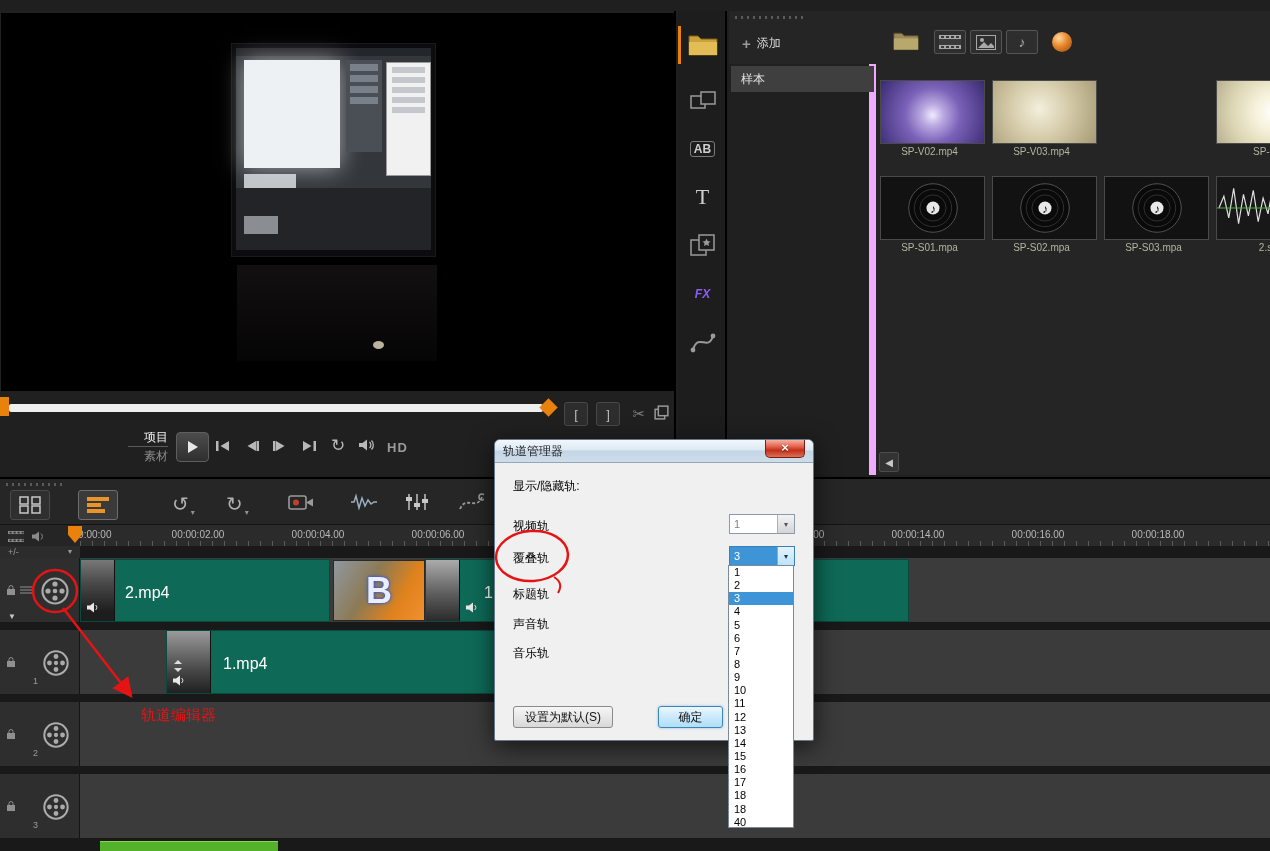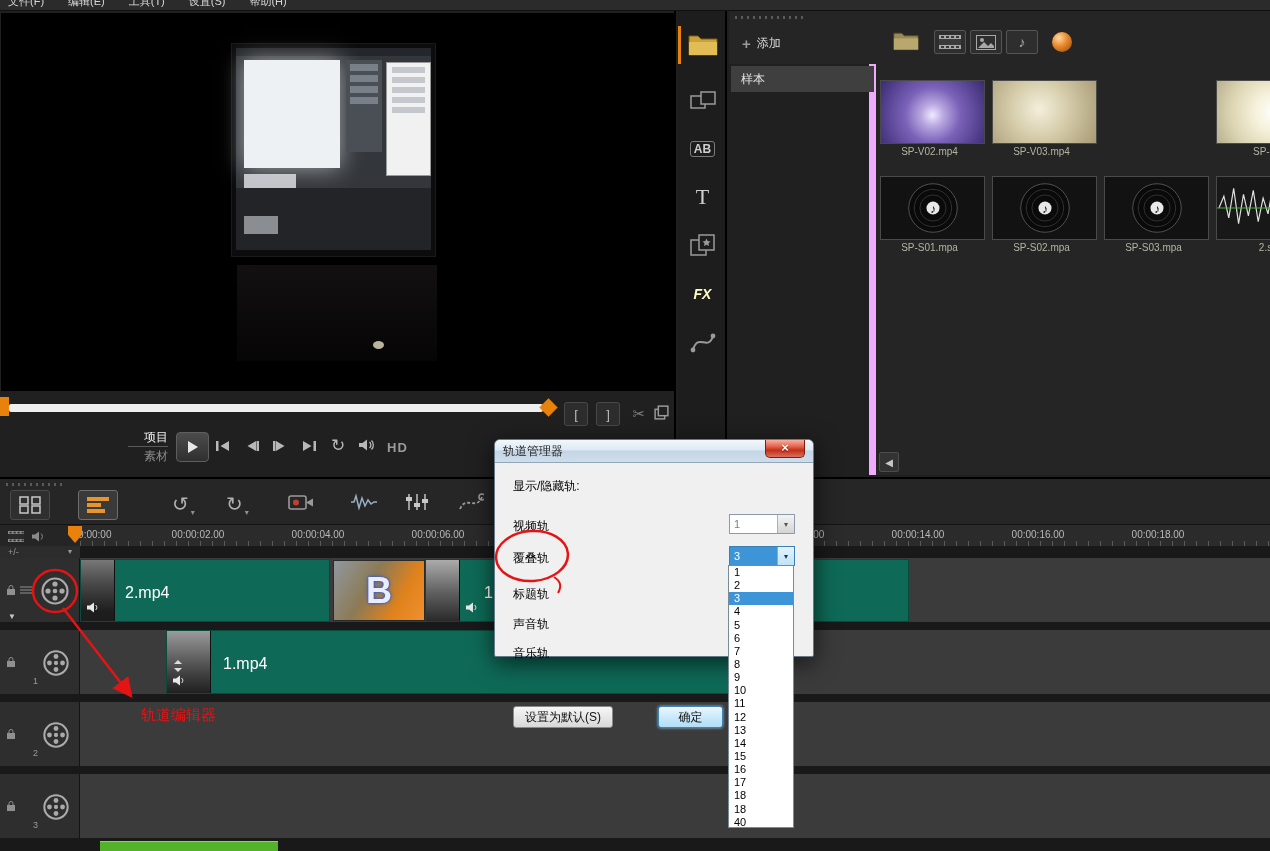--- a/index.html
+++ b/index.html
@@ -37,21 +37,21 @@
 .pc-div{width:40px;height:1px;background:#5a5a5a;margin:1px 0}
 .pc-bot{color:#8a8a8a}
 .play-btn{left:176px;top:432px;width:33px;height:30px;background:linear-gradient(180deg,#4c4c4c,#2f2f2f);border:1px solid #5e5e5e;border-radius:4px;display:flex;align-items:center;justify-content:center}
 .hd{font-size:13px;font-weight:bold;color:#9a9a9a;letter-spacing:1px}
 
 .tool-col{left:678px;top:11px;width:49px;height:464px;background:#1d1d1d;border-right:2px solid #000}
 .tool-item{position:absolute;left:0;width:49px;height:40px;display:flex;align-items:center;justify-content:center}
 .tool-active-bar{position:absolute;left:0;top:15px;width:3px;height:38px;background:#e8820c}
 .tool-ab{border:1px solid #7a7a7a;border-radius:3px;padding:0 3px;color:#cfcfcf;font-size:12px;font-weight:bold}
 .tool-T{font-family:"Liberation Serif",serif;font-size:22px;color:#cfcfcf}
-.tool-fx{font-size:14px;font-weight:bold;font-style:italic;color:#fef9c3}
+.tool-fx{font-size:12px;font-weight:bold;font-style:italic;color:#8b5cf6}
 
 .library-panel{left:729px;top:11px;width:541px;height:464px;background:#252525}
 .dots{height:3px;background-image:repeating-linear-gradient(90deg,#5a5a5a 0 2px,transparent 2px 6px)}
 .add-btn{display:flex;align-items:center;gap:6px;color:#dedede;font-size:12px}
 .add-plus{color:#9a9a9a;font-size:15px;font-weight:bold}
 .lib-btn{width:32px;height:24px;background:#2e2e2e;border:1px solid #555;border-radius:2px;display:flex;align-items:center;justify-content:center;color:#b0b0b0}
 .sphere{width:20px;height:20px;border-radius:50%;background:radial-gradient(circle at 35% 30%,#ffd9a0,#e8862a 45%,#8a4a10)}
 .list-panel{position:absolute;left:0;top:53px;width:147px;height:411px;background:#202020;border-right:7px solid #f0abfc}
 .sample-item{position:absolute;left:2px;top:2px;width:143px;height:26px;background:#3f3f3f;color:#e2e2e2;font-size:12px;line-height:26px;padding-left:10px}
 .thumb{position:absolute;width:99px}
@@ -86,21 +86,21 @@
 .clip .cthumb{height:100%;border-right:1px solid #111;flex:0 0 auto}
 .cthumb-a{width:34px;background:linear-gradient(180deg,#787878,#4c4c4c 35%,#1d1d1d 85%)}
 .cthumb-b{width:34px;background:linear-gradient(180deg,#ababab,#5e5e5e 55%,#2a2a2a)}
 .cthumb-c{width:44px;background:linear-gradient(180deg,#9a9a9a,#454545 65%,#202020)}
 .clip-label{position:absolute;color:#fff;font-size:16px}
 .clip-speaker{position:absolute;bottom:5px}
 .transition-b{position:absolute;left:333px;top:560px;width:92px;height:61px;background:linear-gradient(120deg,#9098a0 0%,#8c7a55 40%,#e0821c 72%,#f09030 100%);border:1px solid #2a2a2a;display:flex;align-items:center;justify-content:center}
 .transition-b span{font-size:36px;font-weight:bold;color:#e9edff;text-shadow:0 0 4px #2a5ad0,0 0 2px #2a5ad0}
 .green-bar{left:100px;top:841px;width:178px;height:10px;background:#53b22a;border-top:1px solid #86d856}
 
-.dialog{left:494px;top:439px;width:320px;height:218px;background:#f0f0f0;border:1px solid #66788a;border-radius:6px 6px 2px 2px;box-shadow:0 6px 24px rgba(0,0,0,.65);z-index:50;color:#111}
+.dialog{left:494px;top:439px;width:320px;height:302px;background:#f0f0f0;border:1px solid #66788a;border-radius:6px 6px 2px 2px;box-shadow:0 6px 24px rgba(0,0,0,.65);z-index:50;color:#111}
 .dlg-title{position:absolute;left:0;top:0;width:100%;height:23px;border-radius:5px 5px 0 0;background:linear-gradient(180deg,#f2f7fb,#dce9f5 45%,#c3d5e6 50%,#cfddea);border-bottom:1px solid #93a7ba;font-size:12px;line-height:23px;padding-left:8px;color:#1a1a1a}
 .dlg-close{position:absolute;right:8px;top:0;width:40px;height:18px;border:1px solid #7a1f10;border-top:none;border-radius:0 0 5px 5px;background:linear-gradient(180deg,#f5b1a3,#e35f4a 40%,#c22f17 60%,#d9705c);color:#fff;font-size:13px;font-weight:bold;text-align:center;line-height:16px;text-shadow:0 1px 1px #801000}
 .dlg-label{position:absolute;font-size:12px;color:#000}
 .combo{position:absolute;width:66px;height:20px;background:#fff;border:1px solid #8b9bab;display:flex}
 .combo .val{flex:1;font-size:11px;line-height:18px;padding-left:4px}
 .combo .arrow{width:17px;border-left:1px solid #b0b0b0;background:linear-gradient(180deg,#f4f4f4,#d4d4d4);font-size:8px;color:#555;display:flex;align-items:center;justify-content:center}
 .combo.disabled .val{color:#808080}
 .combo.focused{border-color:#3c7fb1}
 .combo.focused .val{background:#3d95d8;color:#fff}
 .combo.focused .arrow{background:linear-gradient(180deg,#e3f3fd,#bfe3f8);color:#17364f;border-left-color:#7fb0d4}
@@ -111,27 +111,20 @@
 .dd-item.sel{background:#3d95d8;color:#fff}
 
 .anno{left:0;top:0;z-index:80;pointer-events:none}
 .anno-label{left:141px;top:706px;z-index:80;color:#e41414;font-size:15px;pointer-events:none}
 </style>
 </head>
 <body>
 
 <div id="root">
 
-  <div class="abs menubar">
-    <span class="menu-item">文件(F)</span>
-    <span class="menu-item">编辑(E)</span>
-    <span class="menu-item">工具(T)</span>
-    <span class="menu-item">设置(S)</span>
-    <span class="menu-item">帮助(H)</span>
-  </div>
 
   <div class="abs preview-panel">
     <div class="video-area">
       <div class="monitor">
         <div class="screen">
           <div class="scr-menu"></div>
           <div class="scr-white"></div>
           <div class="scr-white2"></div>
           <div class="scr-panel">
               <i></i>

